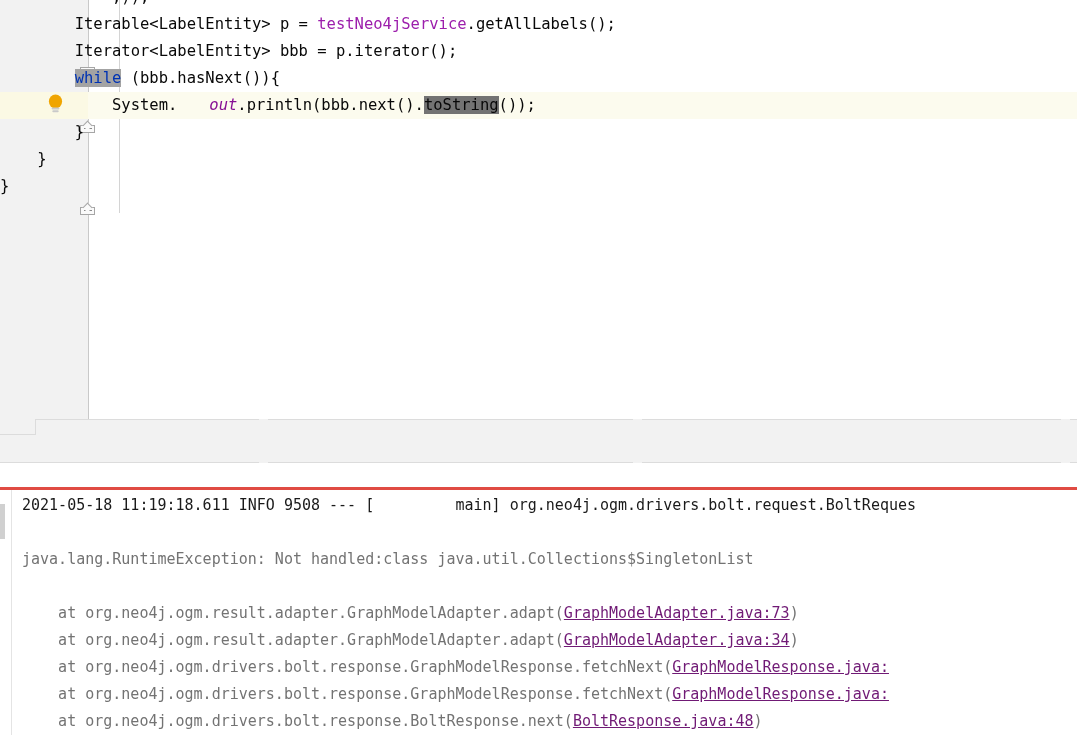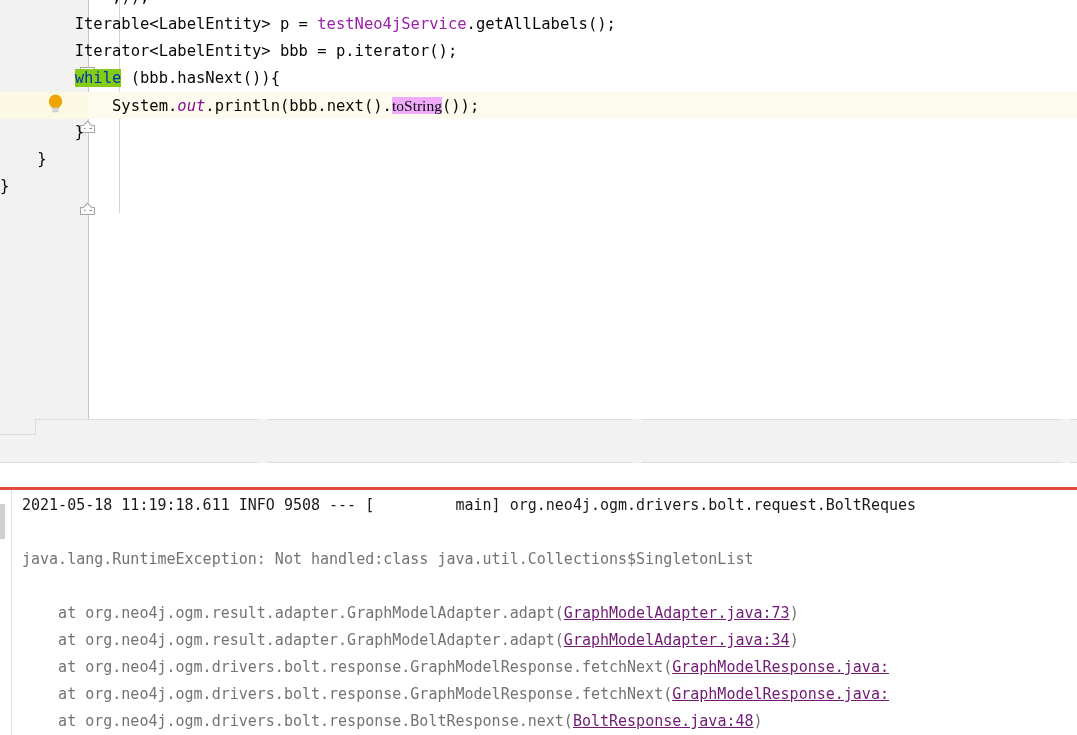--- a/index.html
+++ b/index.html
@@ -134,25 +134,25 @@
     white-space: pre;
     color: #0b0b0b;
   }
   .code-line {
     position: absolute;
     left: 0;
     height: 27px;
     white-space: pre;
   }
   .tok-kw      { color: #0033b3; }
-  .tok-field   { color: #871094; font-style: italic; }
+  .tok-field   { color: #871094; font-style: italic; margin-left: 32px; }
   .tok-static  { color: #9c1eac; }
   .tok-plain   { color: #080808; }
-  .hl-keyword  { background: #84cc16; }
-  .hl-ident    { background: #f0abfc; font-family: Liberation Serif, serif; }
+  .hl-keyword  { background: #a3a3a3; }
+  .hl-ident    { background: #737373; }
 
   
   .splitter-band {
     position: absolute;
     left: 0; top: 419px;
     width: 1077px;
     height: 44px;
     background: #f2f2f2;
   }
   .band-line-top {

